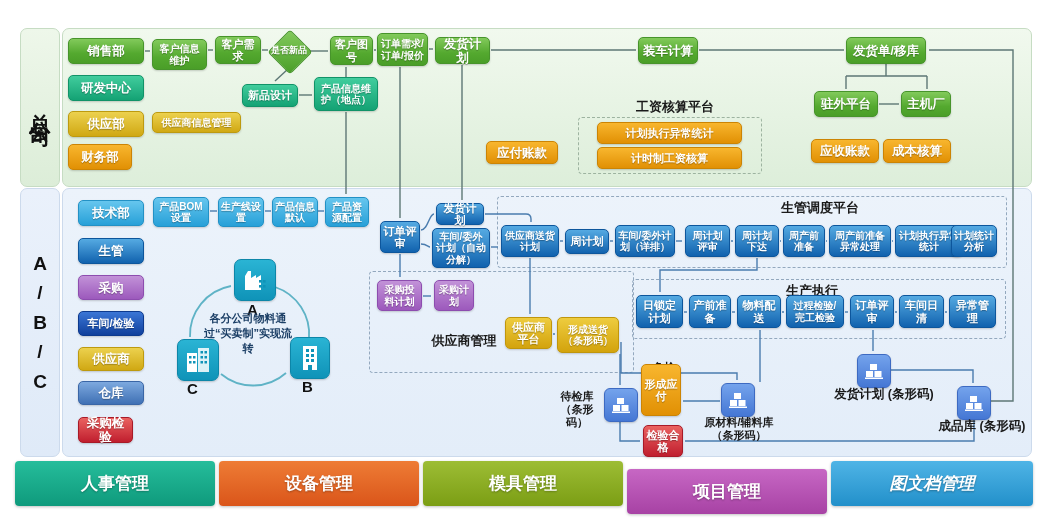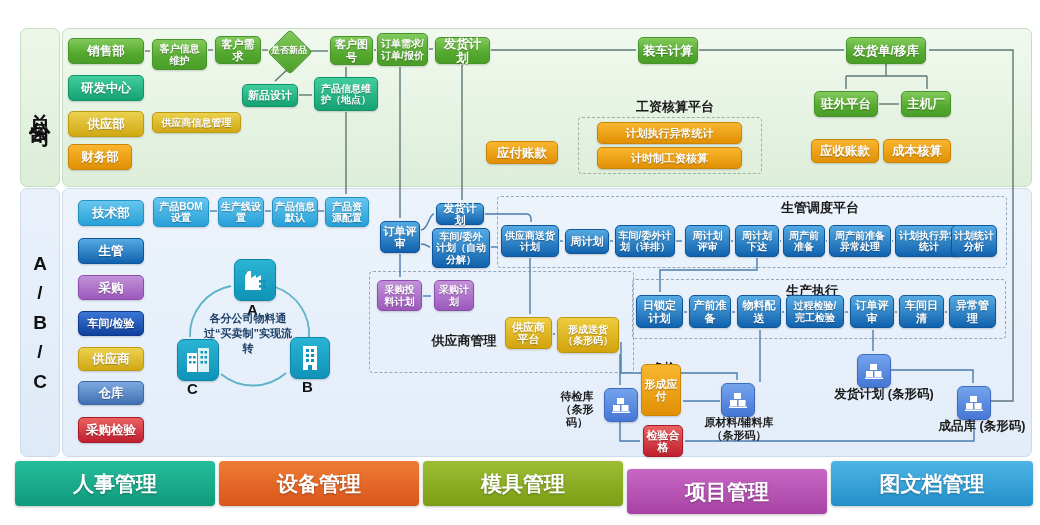--- a/index.html
+++ b/index.html
@@ -44,27 +44,27 @@
   .dashed-green{border-color:#9db3a0;}
   .sect-title{position:absolute;z-index:3;color:#1a1a1a;font-weight:bold;font-size:13px;text-align:center;}
   .blk-label{position:absolute;z-index:3;color:#1a1a1a;font-weight:bold;text-align:center;line-height:1.2;}
   .wh-icon{position:absolute;z-index:3;border-radius:6px;display:flex;align-items:center;justify-content:center;
     background:linear-gradient(180deg,#74a3ec,#4577d4);border:1px solid #3d6ac2;box-shadow:0 1px 2px rgba(0,0,0,.2);}
   .bld-icon{position:absolute;z-index:3;border-radius:7px;display:flex;align-items:center;justify-content:center;
     background:linear-gradient(180deg,#2ab4d4,#0f93b8);border:1px solid #0d86a8;box-shadow:0 1px 2px rgba(0,0,0,.2);}
   .abc-letter{position:absolute;z-index:3;font-weight:bold;font-size:15px;color:#111;}
   .abc-text{position:absolute;z-index:3;font-weight:bold;color:#1c3f66;text-align:center;line-height:1.35;}
   .bar-item{position:absolute;z-index:3;top:461px;height:45px;border-radius:4px;
-    display:flex;align-items:center;justify-content:center;color:#fff;font-weight:bold;font-size:21px;
+    display:flex;align-items:center;justify-content:center;color:#fff;font-weight:bold;font-size:17px;
     text-shadow:0 1px 2px rgba(0,0,0,.3);box-shadow:0 1px 3px rgba(0,0,0,.25);}
   .bar-1{left:15px;width:200px;background:linear-gradient(180deg,#25bd9b,#0f9a7c);}
   .bar-2{left:219px;width:200px;background:linear-gradient(180deg,#ee7c35,#da551a);}
   .bar-3{left:423px;width:200px;background:linear-gradient(180deg,#9dbd35,#7b9e14);}
   .bar-4{left:627px;width:200px;background:linear-gradient(180deg,#c767c4,#a742a4);margin-top:8px;}
-  .bar-5{left:831px;width:202px;background:linear-gradient(180deg,#4fb4e6,#2290ca);}
+  .bar-5{left:831px;width:202px;background:linear-gradient(180deg,#4fb4e6,#2290ca);font-style:italic;}
   svg.overlay{position:absolute;left:0;top:0;z-index:2;}
   svg.overlay path{fill:none;}
   .a1{stroke:#5d7775;stroke-width:1.4;}
   .a2{stroke:#4a7cae;stroke-width:1.4;}
   .a3{stroke:#5fb3c6;stroke-width:1.8;}
 </style>
 </head>
 <body>
 
 <div class="panel panel-top"></div>
@@ -180,21 +180,21 @@
 <div class="nd bx-orange f11" style="left:597px;top:147px;width:145px;height:22px">计时制工资核算</div>
 <div class="nd bx-orange f12" style="left:811px;top:139px;width:68px;height:24px">应收账款</div>
 <div class="nd bx-orange f12" style="left:883px;top:139px;width:68px;height:24px">成本核算</div>
 
 <div class="nd bx-lblue f12" style="left:78px;top:200px;width:66px;height:26px">技术部</div>
 <div class="nd bx-blue f12" style="left:78px;top:238px;width:66px;height:26px">生管</div>
 <div class="nd bx-purple f12" style="left:78px;top:275px;width:66px;height:25px">采购</div>
 <div class="nd bx-dblue f11" style="left:78px;top:311px;width:66px;height:25px">车间/检验</div>
 <div class="nd bx-dyellow f12" style="left:78px;top:347px;width:66px;height:24px">供应商</div>
 <div class="nd bx-mblue f12" style="left:78px;top:381px;width:66px;height:24px">仓库</div>
-<div class="nd bx-red f12" style="left:78px;top:417px;width:66px;height:26px">采购检验</div>
+<div class="nd bx-red f12" style="left:78px;top:417px;width:55px;height:26px">采购检验</div>
 
 <div class="nd bx-lblue f10" style="left:153px;top:197px;width:56px;height:30px">产品BOM设置</div>
 <div class="nd bx-lblue f10" style="left:218px;top:197px;width:46px;height:30px">生产线设置</div>
 <div class="nd bx-lblue f10" style="left:272px;top:197px;width:46px;height:30px">产品信息默认</div>
 <div class="nd bx-lblue f10" style="left:325px;top:197px;width:44px;height:30px">产品资源配置</div>
 
 <div class="bld-icon" style="left:234px;top:259px;width:40px;height:40px">
   <svg width="26" height="24" viewBox="0 0 26 24">
       <path d="M3,22 V8 l3,-5 h3 v7 l5,-3 v3 l5,-3 v15 Z" fill="#fff"></path>
       <rect x="17" y="12" width="2.6" height="2.6" fill="#0f93b8"></rect>

